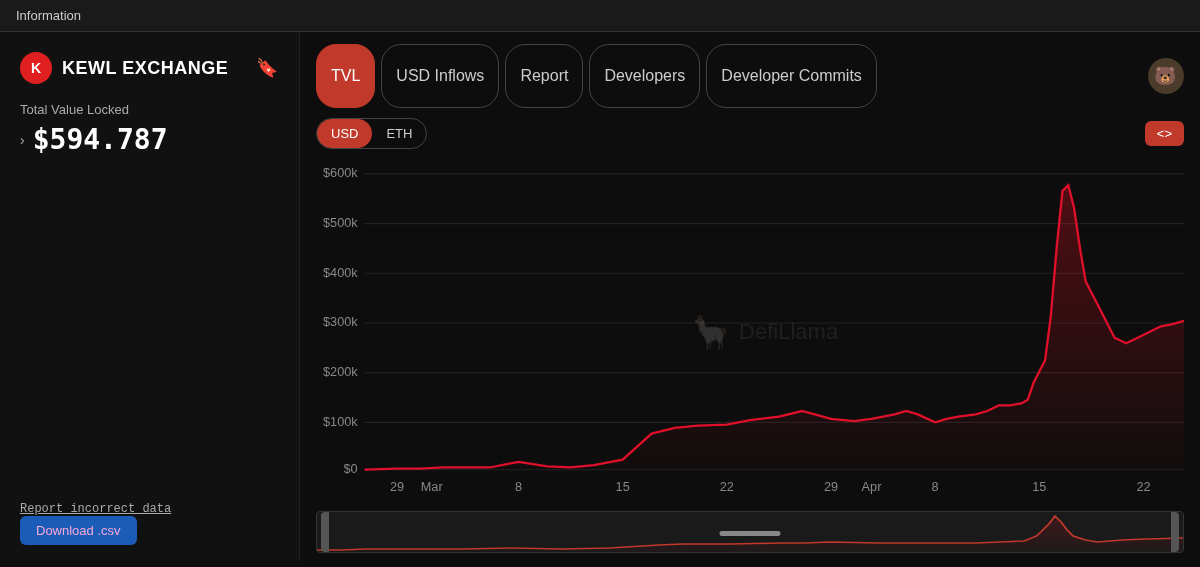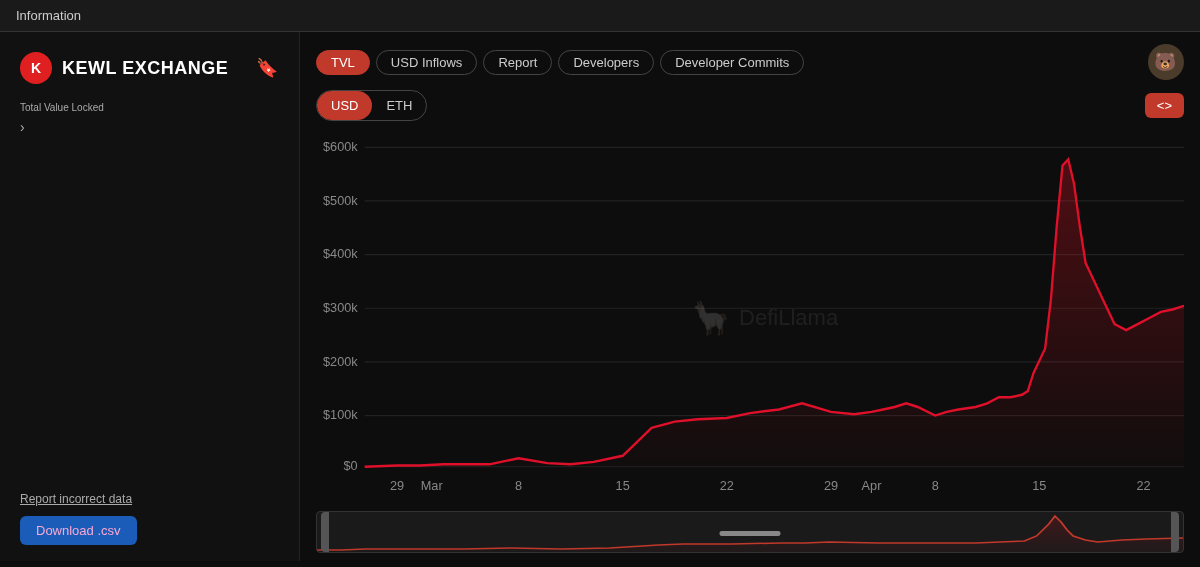--- a/index.html
+++ b/index.html
@@ -66,21 +66,21 @@
       letter-spacing: 0.5px;
     }
     .bookmark-icon {
       margin-left: auto;
       color: #888;
       font-size: 18px;
       cursor: pointer;
     }
 
     .tvl-label {
-      font-size: 10px;
+      font-size: 13px;
       color: #aaa;
       margin-bottom: 6px;
     }
     .tvl-value-row {
       display: flex;
       align-items: center;
       gap: 8px;
       margin-bottom: 24px;
     }
     .chevron-right {
@@ -94,21 +94,21 @@
       font-family: monospace;
     }
 
     .spacer { flex: 1; }
 
     .report-link {
       font-size: 12px;
       color: #aaa;
       text-decoration: underline;
       cursor: pointer;
-      margin-bottom: 10px;
+      font-family: Liberation Mono, monospace;
     }
     .download-btn {
       display: inline-block;
       background: #1a5cb8;
       color: #f9a8d4;
       font-size: 13px;
       padding: 7px 16px;
       border-radius: 6px;
       border: none;
       cursor: pointer;
@@ -126,26 +126,26 @@
     }
 
     .tabs-row {
       display: flex;
       align-items: center;
       gap: 6px;
       margin-bottom: 10px;
       flex-wrap: wrap;
     }
     .tab-btn {
-      padding: 4px 14px;
+      padding: 22px 14px;
       border-radius: 20px;
       border: 1px solid #444;
       background: transparent;
       color: #ccc;
-      font-size: 13px;
+      font-size: 16px;
       cursor: pointer;
       white-space: nowrap;
     }
     .tab-btn.active {
       background: #c0392b;
       border-color: #c0392b;
       color: #fff;
     }
     .avatar-icon {
       margin-left: auto;
@@ -273,20 +273,21 @@
       <div class="brand-logo">
         <span>K</span>
       </div>
       <span class="brand-name">KEWL EXCHANGE</span>
       <span class="bookmark-icon">🔖</span>
     </div>
 
     <div class="tvl-label">Total Value Locked</div>
     <div class="tvl-value-row">
       <span class="chevron-right">›</span>
+      <span class="tvl-value">$594.787</span>
     </div>
 
     <div class="spacer"></div>
 
     <div class="report-link">Report incorrect data</div>
     <button class="download-btn">Download .csv</button>
   </div>
 
   <div class="right-panel">
 

